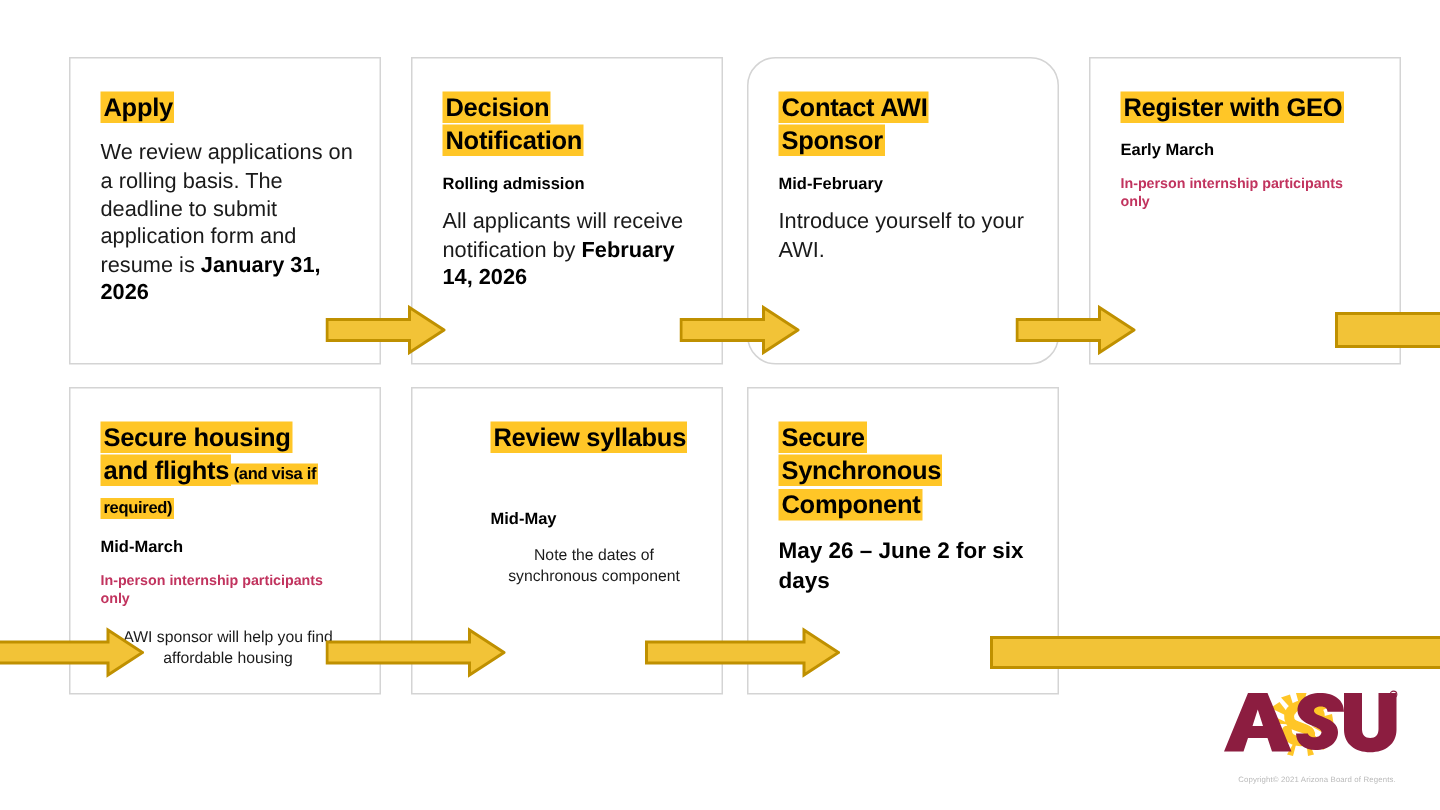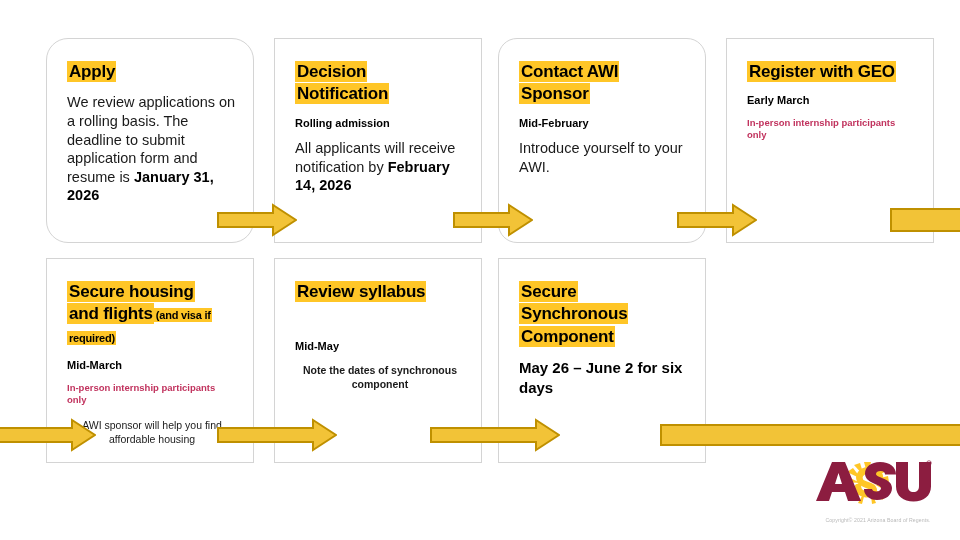--- a/index.html
+++ b/index.html
@@ -114,21 +114,21 @@
     text-align: center;
     letter-spacing: 0.1px;
     font-family: "Liberation Sans", sans-serif;
   }
 </style>
 </head>
 <body>
 
 <div id="slide">
 
-  <div class="card" style="left:46px; top:38px; width:208px; height:205px;border-radius:22px;">
+  <div class="card" style="left:46px; top:38px; width:208px; height:205px;">
     <div class="card-inner">
       <div class="heading">
         <span class="hl">Apply</span>
       </div>
       <div class="body-text">
         <span>We review applications on a rolling basis. The deadline to submit application form and resume is </span><b>January 31, 2026</b>
       </div>
     </div>
   </div>
 
@@ -171,27 +171,27 @@
       <div class="heading">
         <span class="hl">Secure housing</span><br>
         <span class="hl">and flights</span><span class="hl small">(and visa if required)</span>
       </div>
       <div class="subhead">Mid-March</div>
       <div class="note-red">In-person internship participants only</div>
       <div class="note-small" style="margin-top:12px;">AWI  sponsor will help you find affordable housing</div>
     </div>
   </div>
 
-  <div class="card" style="left:274px; top:258px; width:208px; height:205px;">
+  <div class="card" style="left:274px; top:258px; width:208px; height:205px;padding-left:32px;">
     <div class="card-inner">
       <div class="heading" style="margin-bottom:36px;">
         <span class="hl">Review syllabus</span>
       </div>
       <div class="subhead">Mid-May</div>
-      <div class="note-small tight" style="margin-top:6px;font-weight:bold;">Note  the dates of synchronous component</div>
+      <div class="note-small tight" style="margin-top:6px;">Note  the dates of synchronous component</div>
     </div>
   </div>
 
   <div class="card" style="left:498px; top:258px; width:208px; height:205px;">
     <div class="card-inner">
       <div class="heading">
         <span class="hl">Secure</span><br>
         <span class="hl">Synchronous</span><br>
         <span class="hl">Component</span>
       </div>

